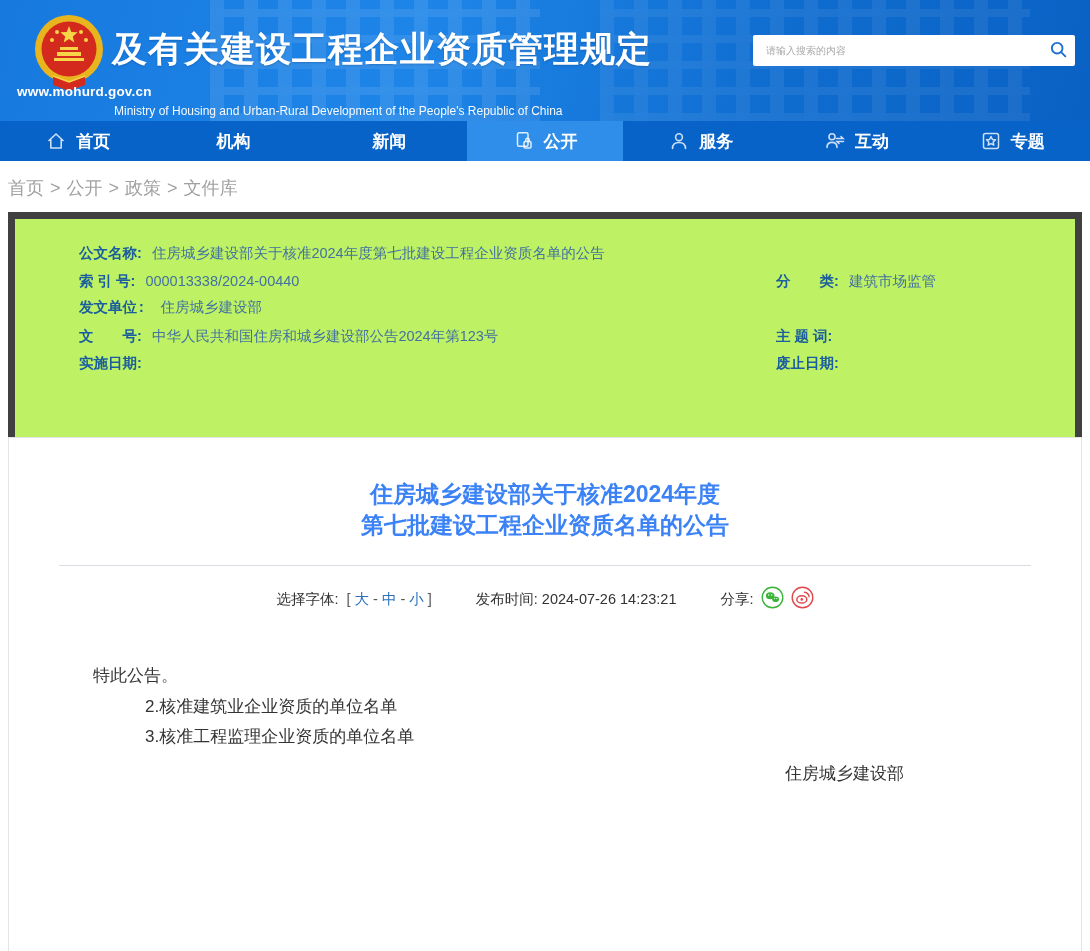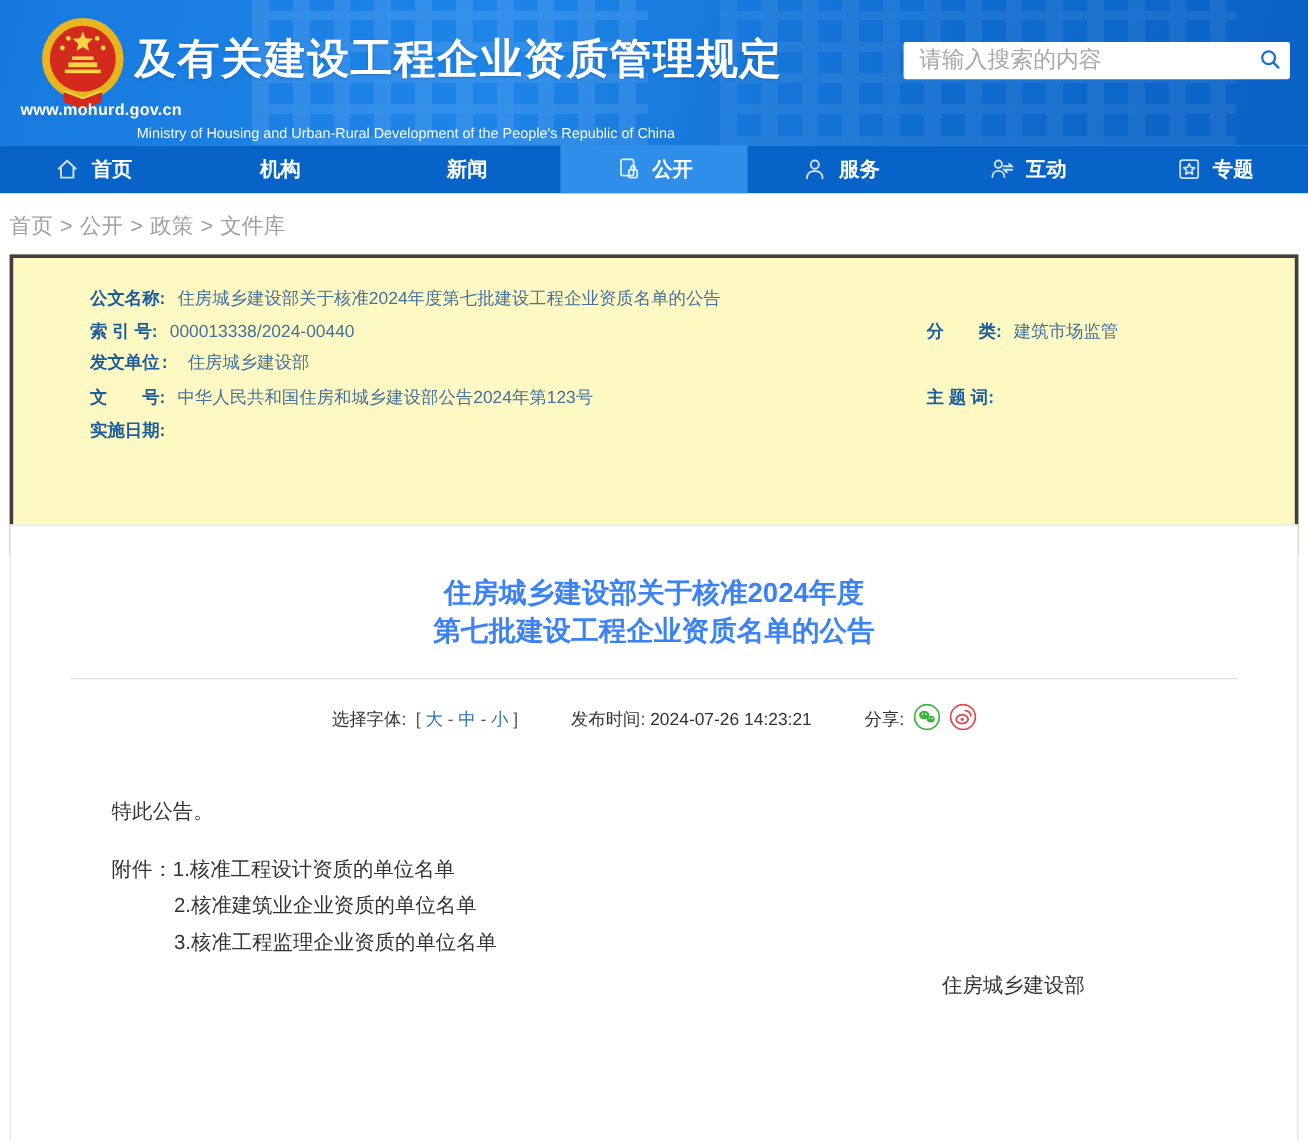--- a/index.html
+++ b/index.html
@@ -19,41 +19,41 @@
   .emblem { position:absolute; left:33px; top:12px; }
   .site-url { position:absolute; left:17px; top:84px; color:#fff; font-weight:bold;
     font-size:13.5px; letter-spacing:.2px; }
   .title-cn { position:absolute; left:112px; top:26px; color:#fff; font-weight:bold;
     font-size:35px; letter-spacing:1px; text-shadow:0 1px 2px rgba(0,40,90,.25); white-space:nowrap; }
   .title-en { position:absolute; left:114px; top:71px; color:rgba(255,255,255,.96);
     font-size:12px; white-space:nowrap;margin-top:33px; }
   .search-box { position:absolute; right:15px; top:35px; width:322px; height:31px;
     background:#fff; border-radius:2px; display:flex; align-items:center; }
   .search-box input { flex:1; border:none; outline:none; height:100%; padding:0 10px 0 13px;
-    font-size:19px; color:#333; background:transparent; font-family:inherit; }
+    font-size:10px; color:#333; background:transparent; font-family:inherit; }
   .search-box input::placeholder { color:#a9a9a9; }
   .search-btn { width:34px; height:31px; border:none; background:transparent; cursor:pointer;
     display:flex; align-items:center; justify-content:center; }
 
   
   .main-nav { position:absolute; top:121px; left:0; width:1090px; height:40px;
     background:#0763c8; display:flex; }
   .nav-item { flex:1; display:flex; align-items:center; justify-content:center; gap:9px;
     color:#fff; font-size:17px; font-weight:bold; text-decoration:none; cursor:pointer; }
   .nav-item.active { background:#2f8ee9; }
   .nav-item svg { display:block; }
 
   
   .breadcrumb { position:absolute; top:176px; left:8px; font-size:18px; color:#a0a0a0; }
   .breadcrumb a { color:#a0a0a0; text-decoration:none; cursor:pointer; }
   .breadcrumb .sep { margin:0 6px; color:#a0a0a0; }
 
   
   .meta-panel { position:absolute; top:212px; left:8px; width:1074px; height:251px;
-    background:#fef9c3; border:3px solid #404040; }
+    background:#bef264; border:7px solid #404040; }
   .meta-grid { display:grid; grid-template-columns:697px 1fr;
     grid-template-rows:repeat(5,27.6px); padding:21px 16px 0 64px; }
   .ma { grid-area:1/1/2/3; } .mb { grid-area:2/1; } .mc { grid-area:3/1;font-family:Liberation Mono, monospace; }
   .md { grid-area:4/1; } .me { grid-area:5/1; }
   .mf { grid-area:2/2; } .mg { grid-area:3/2; } .mh { grid-area:4/2; } .mi { grid-area:5/2; }
   .meta-row { font-size:14.5px; line-height:27.6px; white-space:nowrap; overflow:hidden; }
   .meta-label { color:#1b5e9e; font-weight:bold; }
   .meta-value { color:#44729f; margin-left:6px; }
 
   
@@ -202,20 +202,24 @@
       <span class="meta-value"></span>
     </div>
     <div class="meta-row mf">
       <span class="meta-label">分　　类:</span>
       <span class="meta-value">建筑市场监管</span>
     </div>
     <div class="meta-row mh">
       <span class="meta-label">主 题 词:</span>
       <span class="meta-value"></span>
     </div>
+    <div class="meta-row mi">
+      <span class="meta-label">废止日期:</span>
+      <span class="meta-value"></span>
+    </div>
   </div>
 </div>
 
 <div class="article-panel">
   <div class="article-title">
     <div>住房城乡建设部关于核准2024年度</div>
     <div>第七批建设工程企业资质名单的公告</div>
   </div>
 
   <hr class="title-divider">
@@ -254,18 +258,17 @@
           <ellipse cx="10.8" cy="13.4" rx="5" ry="3.6" fill="none" stroke="#e0484c" stroke-width="1.5"></ellipse>
           <circle cx="10.8" cy="13.4" r="1.3" fill="#e0484c"></circle>
           <path d="M13.5 6.2 a5.2 5.2 0 0 1 4.6 4.4" fill="none" stroke="#e0484c" stroke-width="1.4" stroke-linecap="round"></path>
         </svg>
       </span>
     </div>
   </div>
 
   <div class="article-body">
     <p class="closing">特此公告。</p>
-    <p class="attach-first"><span>附件：</span><a class="attach-link">1.核准工程设计资质的单位名单</a></p>
     <p class="attach-line"><a class="attach-link">2.核准建筑业企业资质的单位名单</a></p>
     <p class="attach-line"><a class="attach-link">3.核准工程监理企业资质的单位名单</a></p>
     <p class="signature">住房城乡建设部</p>
   </div>
 </div>
 
 </body></html>

